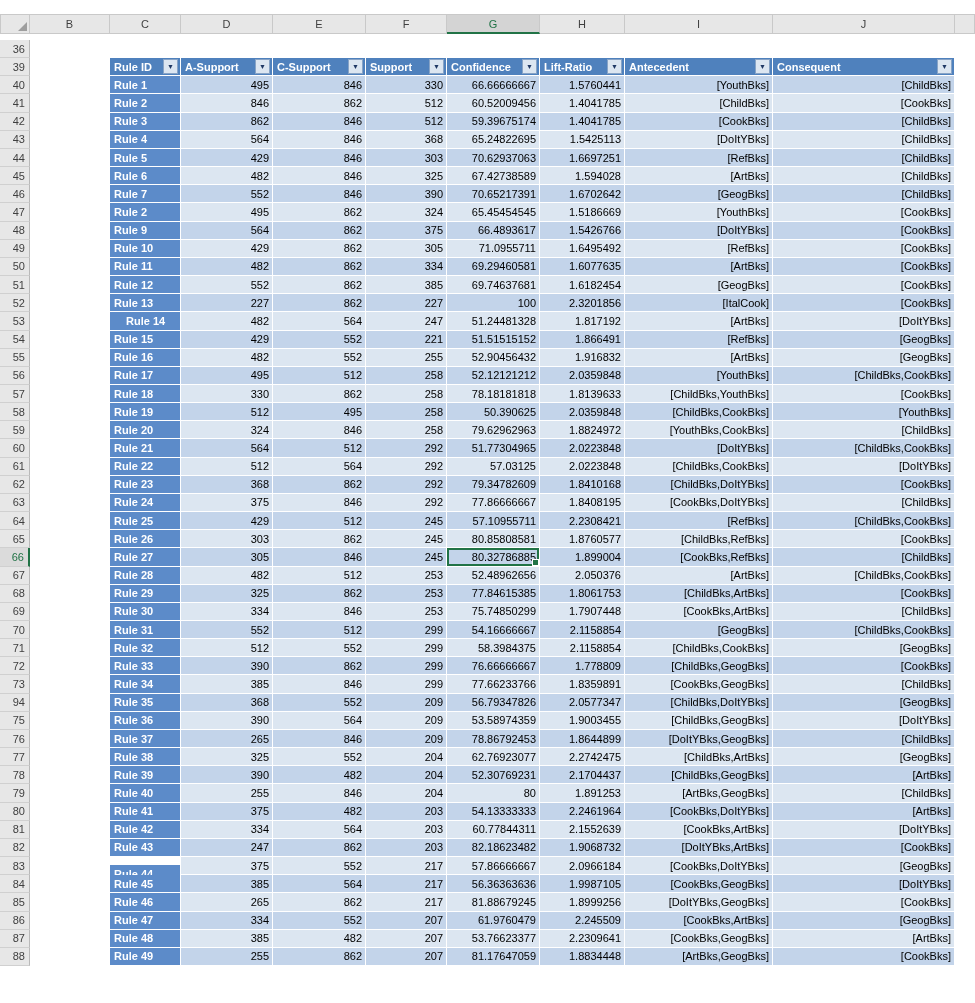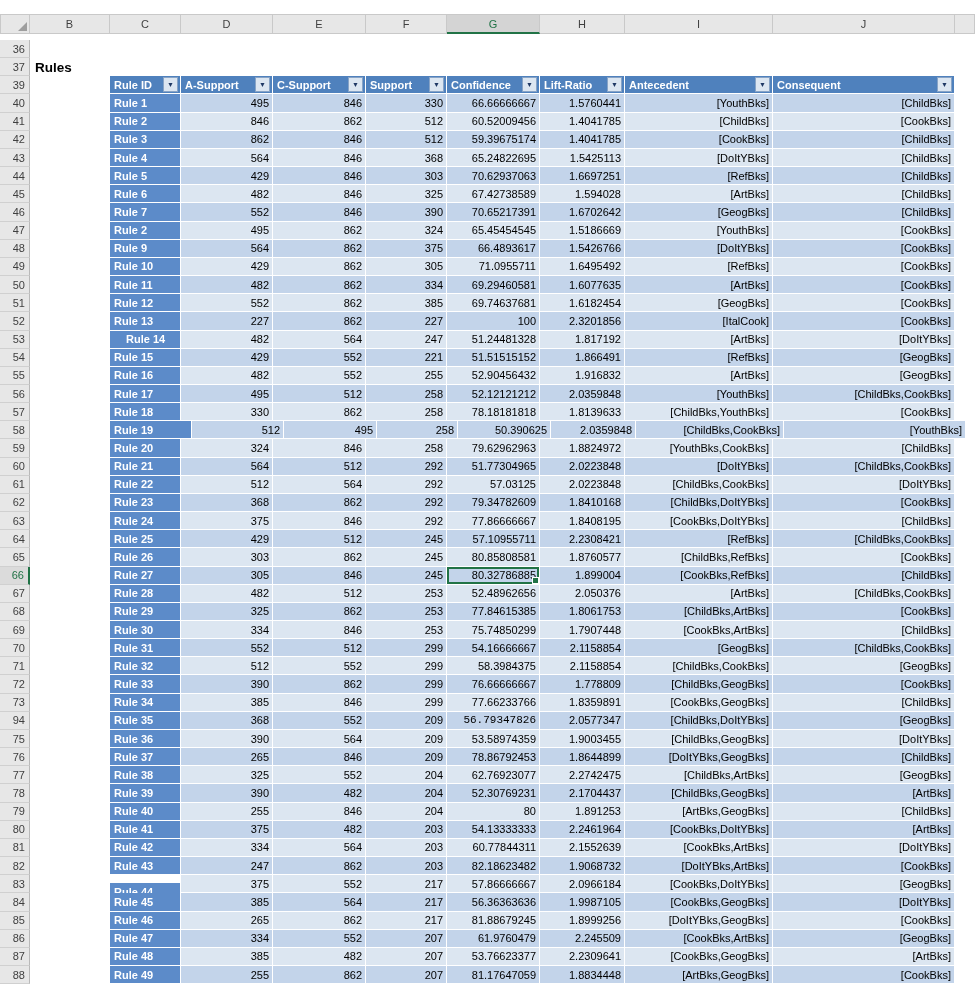--- a/index.html
+++ b/index.html
@@ -57,24 +57,20 @@
       <div class="colbox" style="width: 85px;">H</div>
       <div class="colbox" style="width: 148px;">I</div>
       <div class="colbox" style="width: 182px;">J</div>
       <div class="colbox" style="width: 20px;"></div>
     </div>
   <div id="rows">
       <div class="srow">
         <div class="rownum">36</div>
       </div>
       <div class="srow">
-        <div class="rownum">37</div>
-        <div class="rules-label">Rules</div>
-      </div>
-      <div class="srow">
         <div class="rownum">39</div>
         <div class="spacerB"></div>
         <div class="cell hdr" style="width: 71px;">
           <span class="lbl">Rule ID</span>
           <span class="filterbtn">▼</span>
         </div>
         <div class="cell hdr" style="width: 92px;">
           <span class="lbl">A-Support</span>
           <span class="filterbtn">▼</span>
         </div>
@@ -315,21 +311,21 @@
         <div class="cell band-light num" style="width: 93px;">862</div>
         <div class="cell band-light num" style="width: 81px;">258</div>
         <div class="cell band-light num" style="width: 93px;">78.18181818</div>
         <div class="cell band-light num" style="width: 85px;">1.8139633</div>
         <div class="cell band-light num" style="width: 148px;">[ChildBks,YouthBks]</div>
         <div class="cell band-light num" style="width: 182px;">[CookBks]</div>
       </div>
       <div class="srow">
         <div class="rownum">58</div>
         <div class="spacerB"></div>
-        <div class="cell ruleid" style="width: 82px;">Rule 19</div>
+        <div class="cell ruleid" style="width: 71px;">Rule 19</div>
         <div class="cell band-dark num" style="width: 92px;">512</div>
         <div class="cell band-dark num" style="width: 93px;">495</div>
         <div class="cell band-dark num" style="width: 81px;">258</div>
         <div class="cell band-dark num" style="width: 93px;">50.390625</div>
         <div class="cell band-dark num" style="width: 85px;">2.0359848</div>
         <div class="cell band-dark num" style="width: 148px;">[ChildBks,CookBks]</div>
         <div class="cell band-dark num" style="width: 182px;">[YouthBks]</div>
       </div>
       <div class="srow">
         <div class="rownum">59</div>
@@ -511,21 +507,21 @@
         <div class="cell band-light num" style="width: 148px;">[CookBks,GeogBks]</div>
         <div class="cell band-light num" style="width: 182px;">[ChildBks]</div>
       </div>
       <div class="srow">
         <div class="rownum">94</div>
         <div class="spacerB"></div>
         <div class="cell ruleid" style="width: 71px;">Rule 35</div>
         <div class="cell band-dark num" style="width: 92px;">368</div>
         <div class="cell band-dark num" style="width: 93px;">552</div>
         <div class="cell band-dark num" style="width: 81px;">209</div>
-        <div class="cell band-dark num" style="width: 93px; font-family: Liberation Mono, monospace;">56.79347826</div>
+        <div class="cell band-dark num" style="width: 93px;">56.79347826</div>
         <div class="cell band-dark num" style="width: 85px;">2.0577347</div>
         <div class="cell band-dark num" style="width: 148px;">[ChildBks,DoItYBks]</div>
         <div class="cell band-dark num" style="width: 182px;">[GeogBks]</div>
       </div>
       <div class="srow">
         <div class="rownum">75</div>
         <div class="spacerB"></div>
         <div class="cell ruleid" style="width: 71px;">Rule 36</div>
         <div class="cell band-light num" style="width: 92px;">390</div>
         <div class="cell band-light num" style="width: 93px;">564</div>

